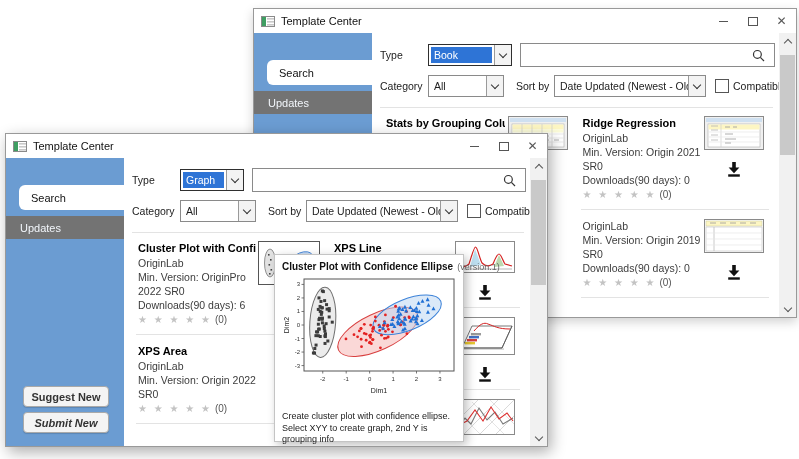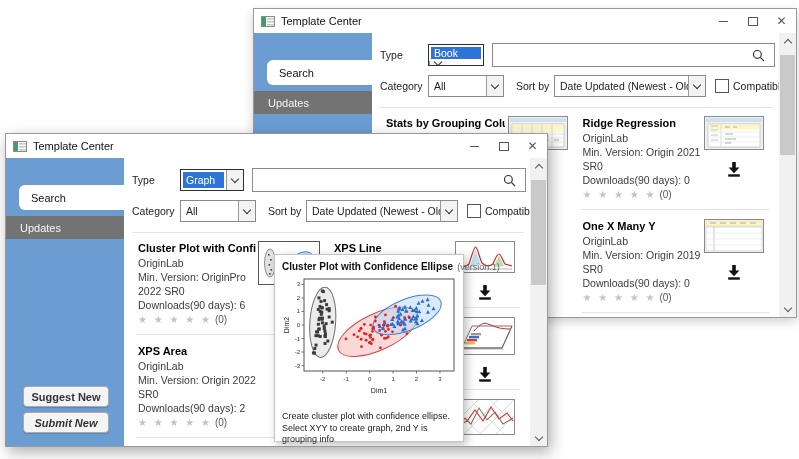--- a/index.html
+++ b/index.html
@@ -100,21 +100,21 @@
     <div class="tab-search">
         <span>Search</span>
       </div>
     <div class="tab-updates">
         <span>Updates</span>
       </div>
   </div>
   <div class="content">
     <div class="crow first">
       <span class="clabel">Type</span>
-      <span class="combo focused" style="width:56px;flex-direction:column;">
+      <span class="combo focused" style="width:84px;">
         <span class="val">Book</span>
         <span class="cbtn">
             <span class="chev"></span>
           </span>
       </span>
       <span class="searchbox">
         <input type="text" value="" style="">
         <span class="search-btn">
           <svg width="13" height="13" viewBox="0 0 13 13">
               <circle cx="5.4" cy="5.4" r="3.9" fill="none" stroke="#333" stroke-width="1.2"></circle>
@@ -196,21 +196,20 @@
             <div class="dlbtn">
               <svg width="16" height="15" viewBox="0 0 16 15">
                   <path d="M6.2 0 h3.6 v5.5 h3.6 L8 11.2 2.6 5.5 h3.6 z" fill="#111"></path>
                   <rect x="2.2" y="12.3" width="11.6" height="2.4" fill="#111"></rect>
                 </svg>
             </div>
           </div>
         </div>
         <div class="item">
           <div class="itext">
-            <div class="ititle">One X Many Y</div>
             <div>OriginLab</div>
             <div>Min. Version: Origin 2019 SR0</div>
             <div>Downloads(90 days): 0</div>
             <div class="istars">
                 <span class="stars">★ ★ ★ ★ ★</span>
                 <span class="rcount">(0)</span>
               </div>
           </div>
           <div class="ithumbcol">
             <div class="thumb">
@@ -376,21 +375,20 @@
                   </svg>
               </span>
             </div>
           </div>
         </div>
         <div class="item">
           <div class="itext">
             <div class="ititle">XPS Area</div>
             <div>OriginLab</div>
             <div>Min. Version: Origin 2022 SR0</div>
-            <div>Downloads(90 days): 2</div>
             <div class="istars">
                 <span class="stars">★ ★ ★ ★ ★</span>
                 <span class="rcount">(0)</span>
               </div>
           </div>
           <div class="ithumbcol"></div>
         </div>
         <div class="item">
           
           

